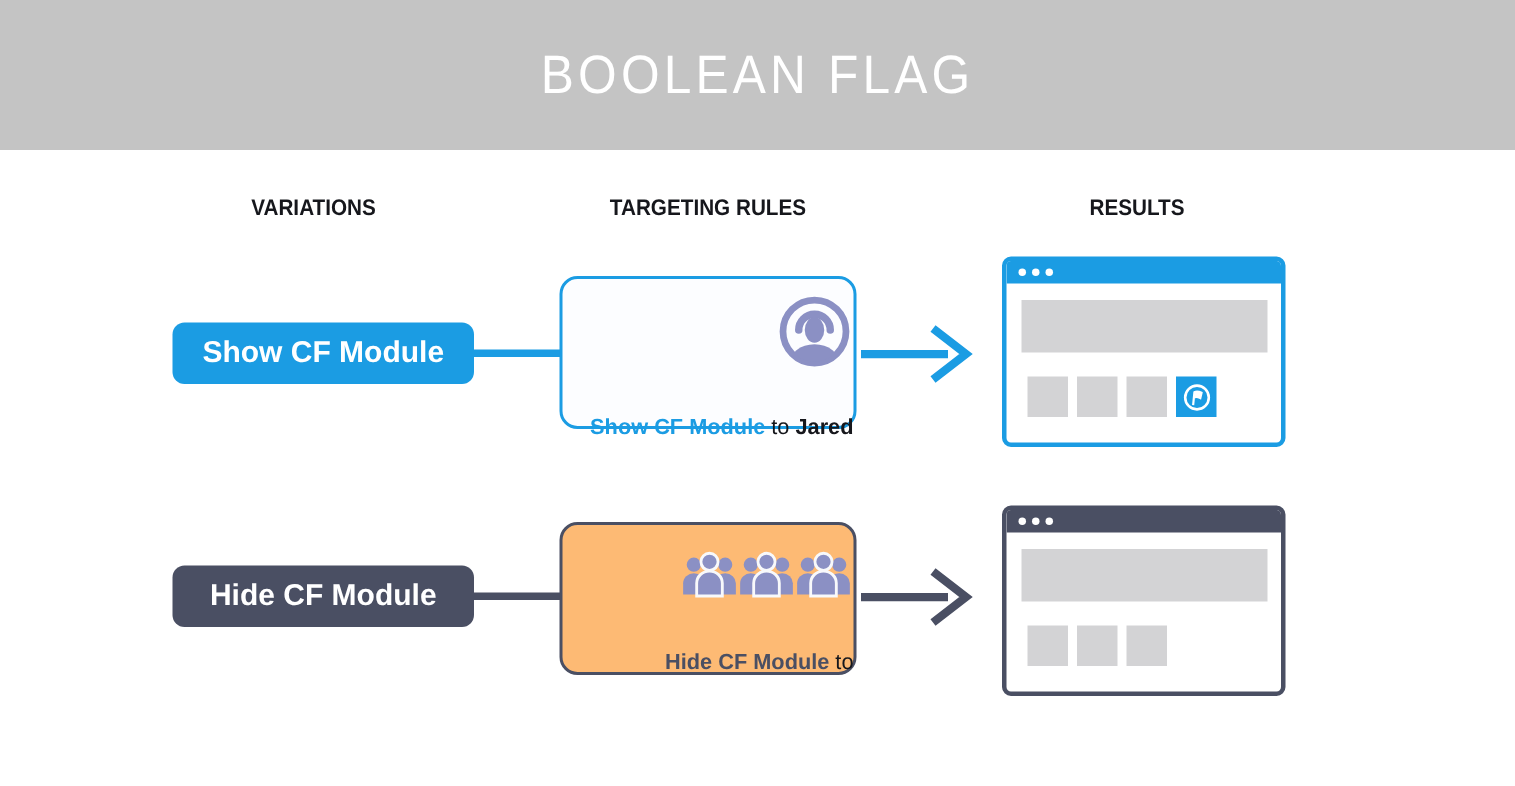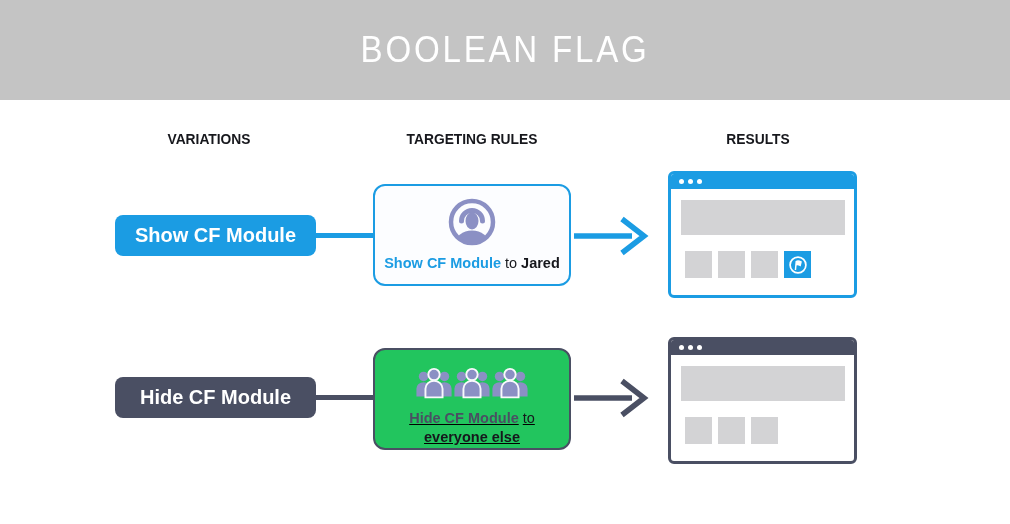--- a/index.html
+++ b/index.html
@@ -52,24 +52,24 @@
   .pill.r2{top:377px;background:var(--slate);}
 
   
   .connector{position:absolute;left:314px;width:61px;height:5px;}
   .connector.r1{top:233px;background:var(--blue);}
   .connector.r2{top:395px;background:var(--slate);}
 
   
   .rule-card{
     position:absolute;left:373px;width:198px;border-radius:12px;
-    display:flex;flex-direction:column;align-items:center;
+    display:flex;flex-direction:column;align-items:flex-end;gap:24px;
   }
   .rule-card.r1{top:184px;height:102px;border:2px solid var(--blue);background:#FCFDFF;}
-  .rule-card.r2{top:348px;height:102px;border:2px solid var(--slate);background:#22c55e;text-decoration:underline;}
+  .rule-card.r2{top:348px;height:102px;border:2px solid var(--slate);background:#fdba74;}
   .rule-card .icon-wrap{display:flex;align-items:center;justify-content:center;}
   .rule-card.r1 .icon-wrap{margin-top:9px;height:54px;}
   .rule-card.r2 .icon-wrap{margin-top:16px;height:38px;}
   .rule-text{
     font-size:14.5px;color:var(--ink);text-align:center;line-height:1.3;
     margin-top:5px;white-space:nowrap;
   }
   .flag-name{font-weight:700;}
   .r1 .flag-name{color:var(--blue);}
   .r2 .flag-name{color:var(--slate);}
@@ -185,21 +185,21 @@
         <circle cx="89" cy="11" r="5"></circle>
           <path d="M81.5 32 v-8 a7.5 7 0 0 1 15 0 v8 z"></path>
         <circle cx="111" cy="11" r="5"></circle>
           <path d="M103.5 32 v-8 a7.5 7 0 0 1 15 0 v8 z"></path>
         <circle cx="100" cy="9" r="6" stroke="#F8F9FB" stroke-width="2"></circle>
         <path d="M91 33 v-9 a9 8.5 0 0 1 18 0 v9 z" stroke="#F8F9FB" stroke-width="2"></path>
       </g>
     </svg>
   </div>
   <div class="rule-text">
-    <span class="flag-name">Hide CF Module</span><span class="conn">to</span><span class="audience">everyone else</span>
+    <span class="flag-name">Hide CF Module</span><span class="conn">to</span>
   </div>
 </div>
 
 <svg class="arrow r2" viewBox="0 0 86 44">
   <line x1="0" y1="22" x2="58" y2="22" stroke="#4A4F63" stroke-width="5.5"></line>
   <polyline points="48,5 70,22 48,39" fill="none" stroke="#4A4F63" stroke-width="5.5" stroke-linejoin="miter"></polyline>
 </svg>
 
 <div class="browser r2">
   <div class="titlebar">

